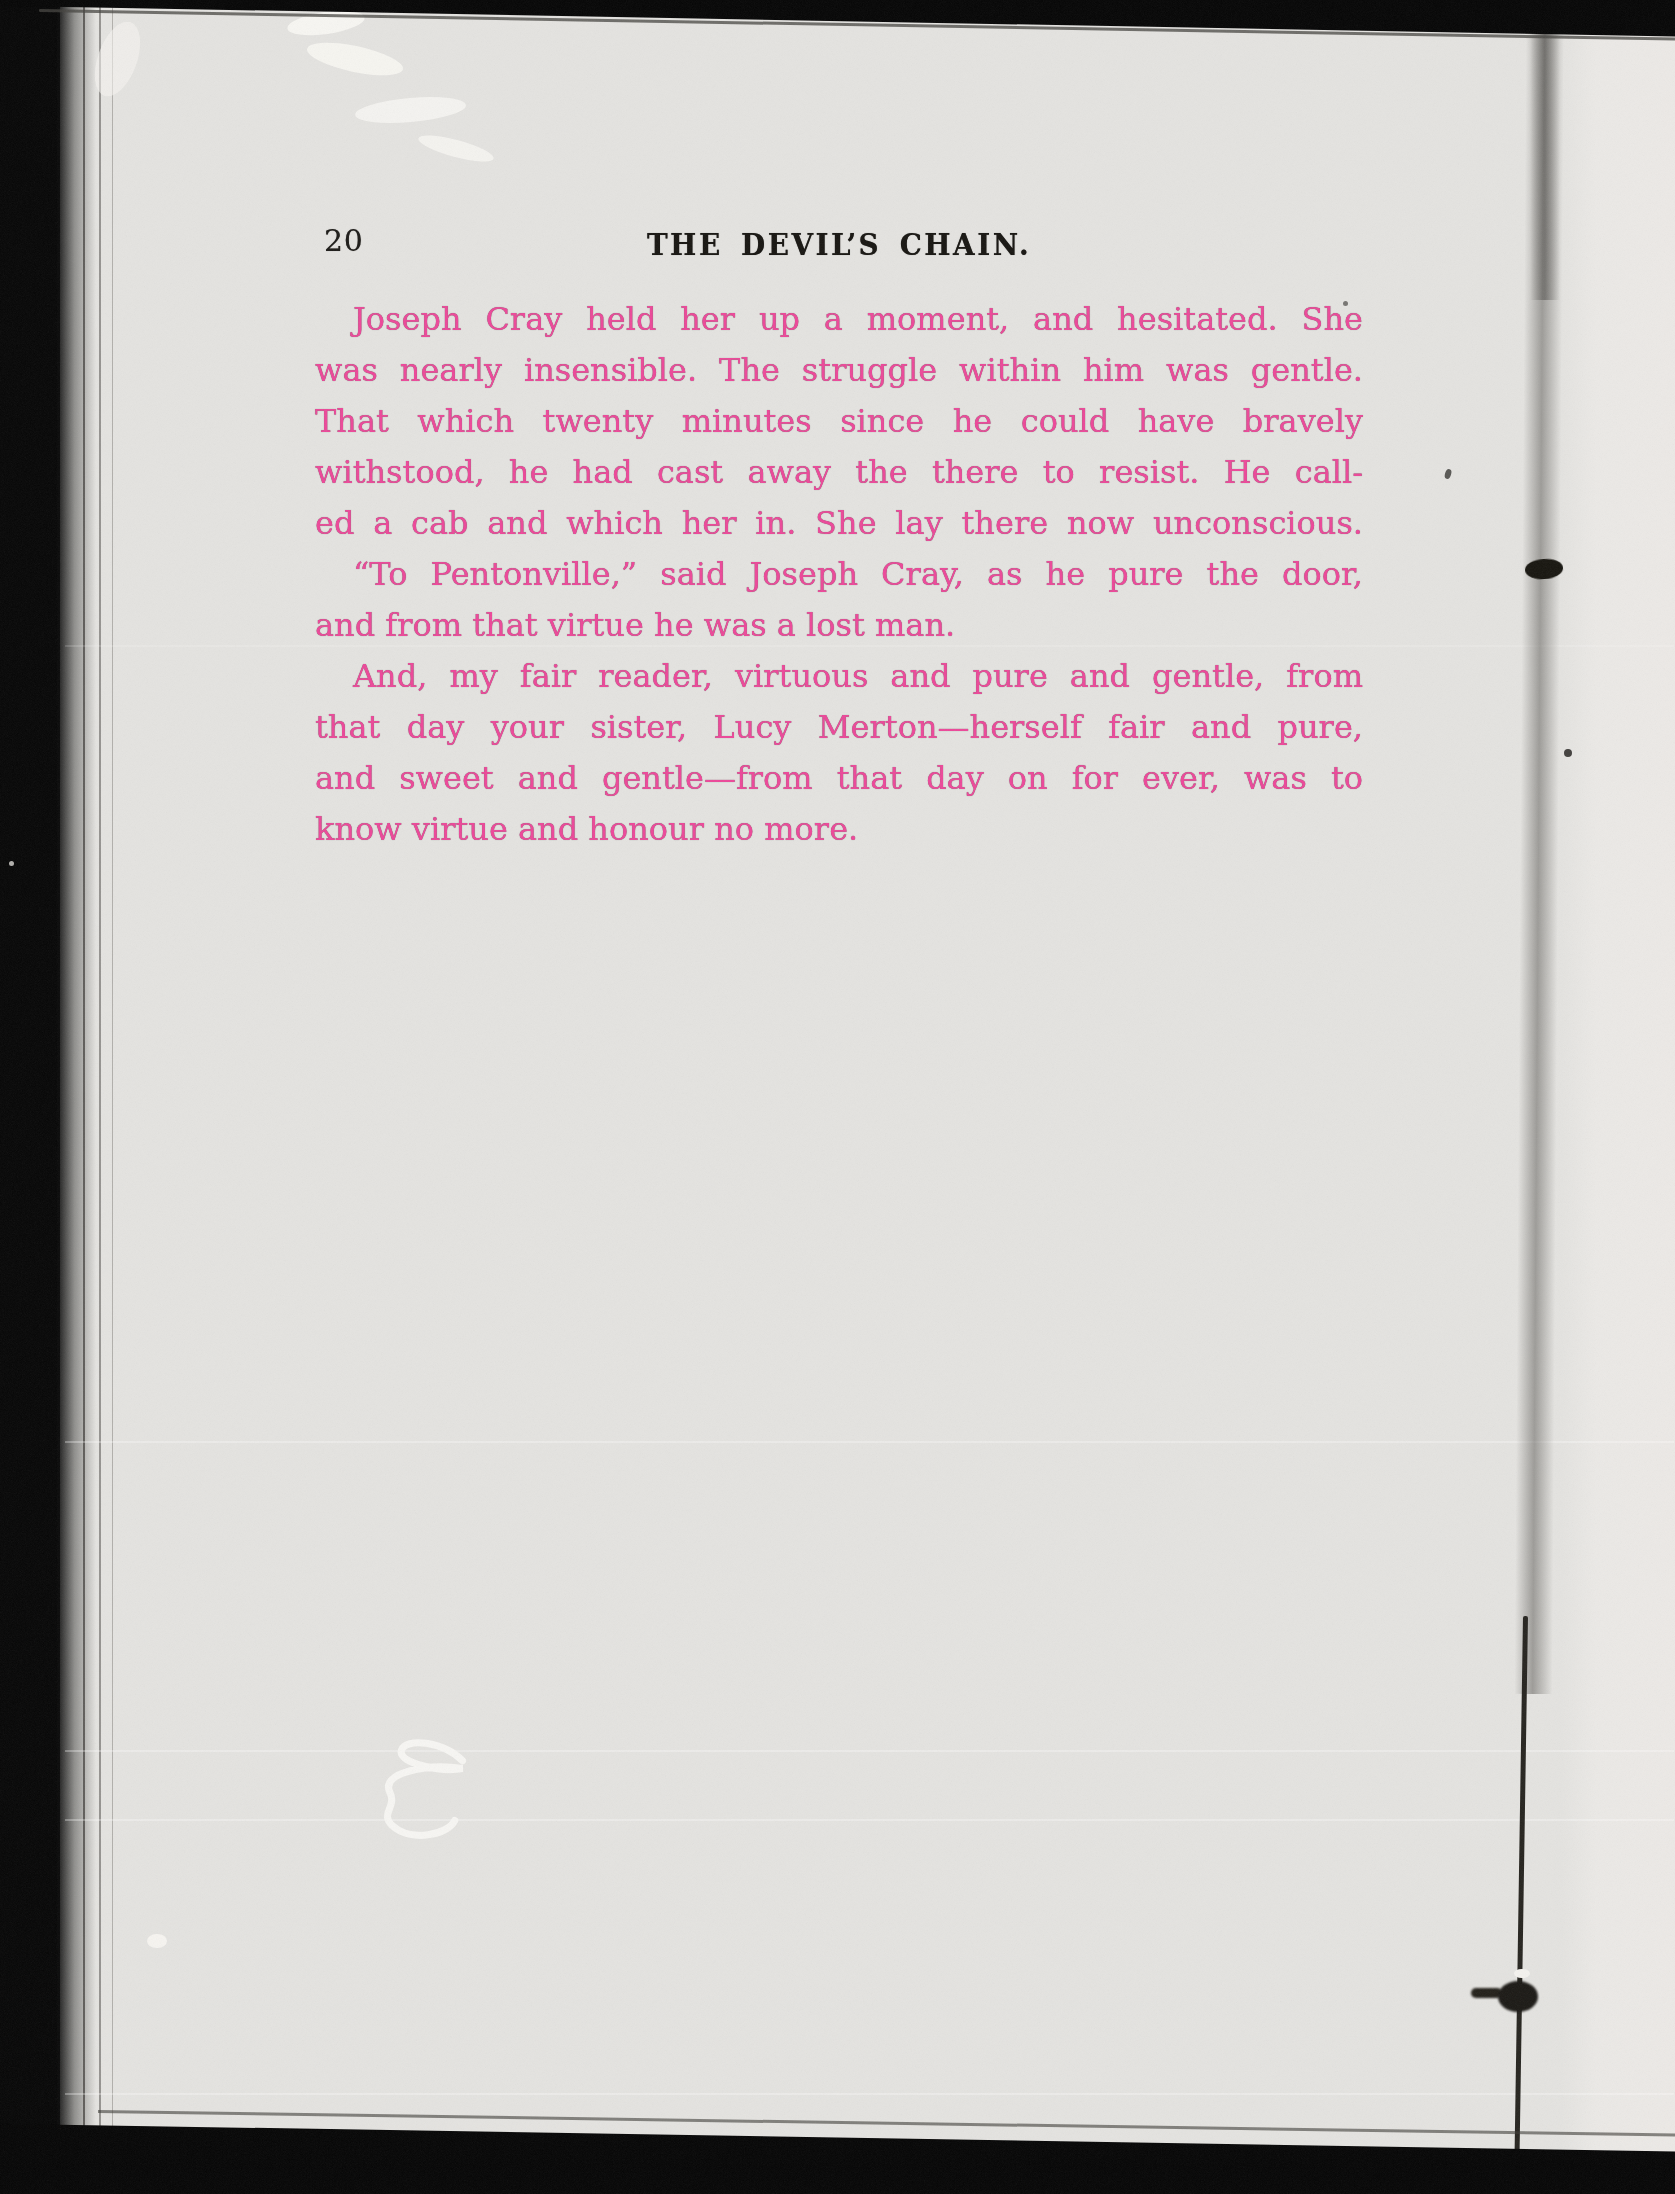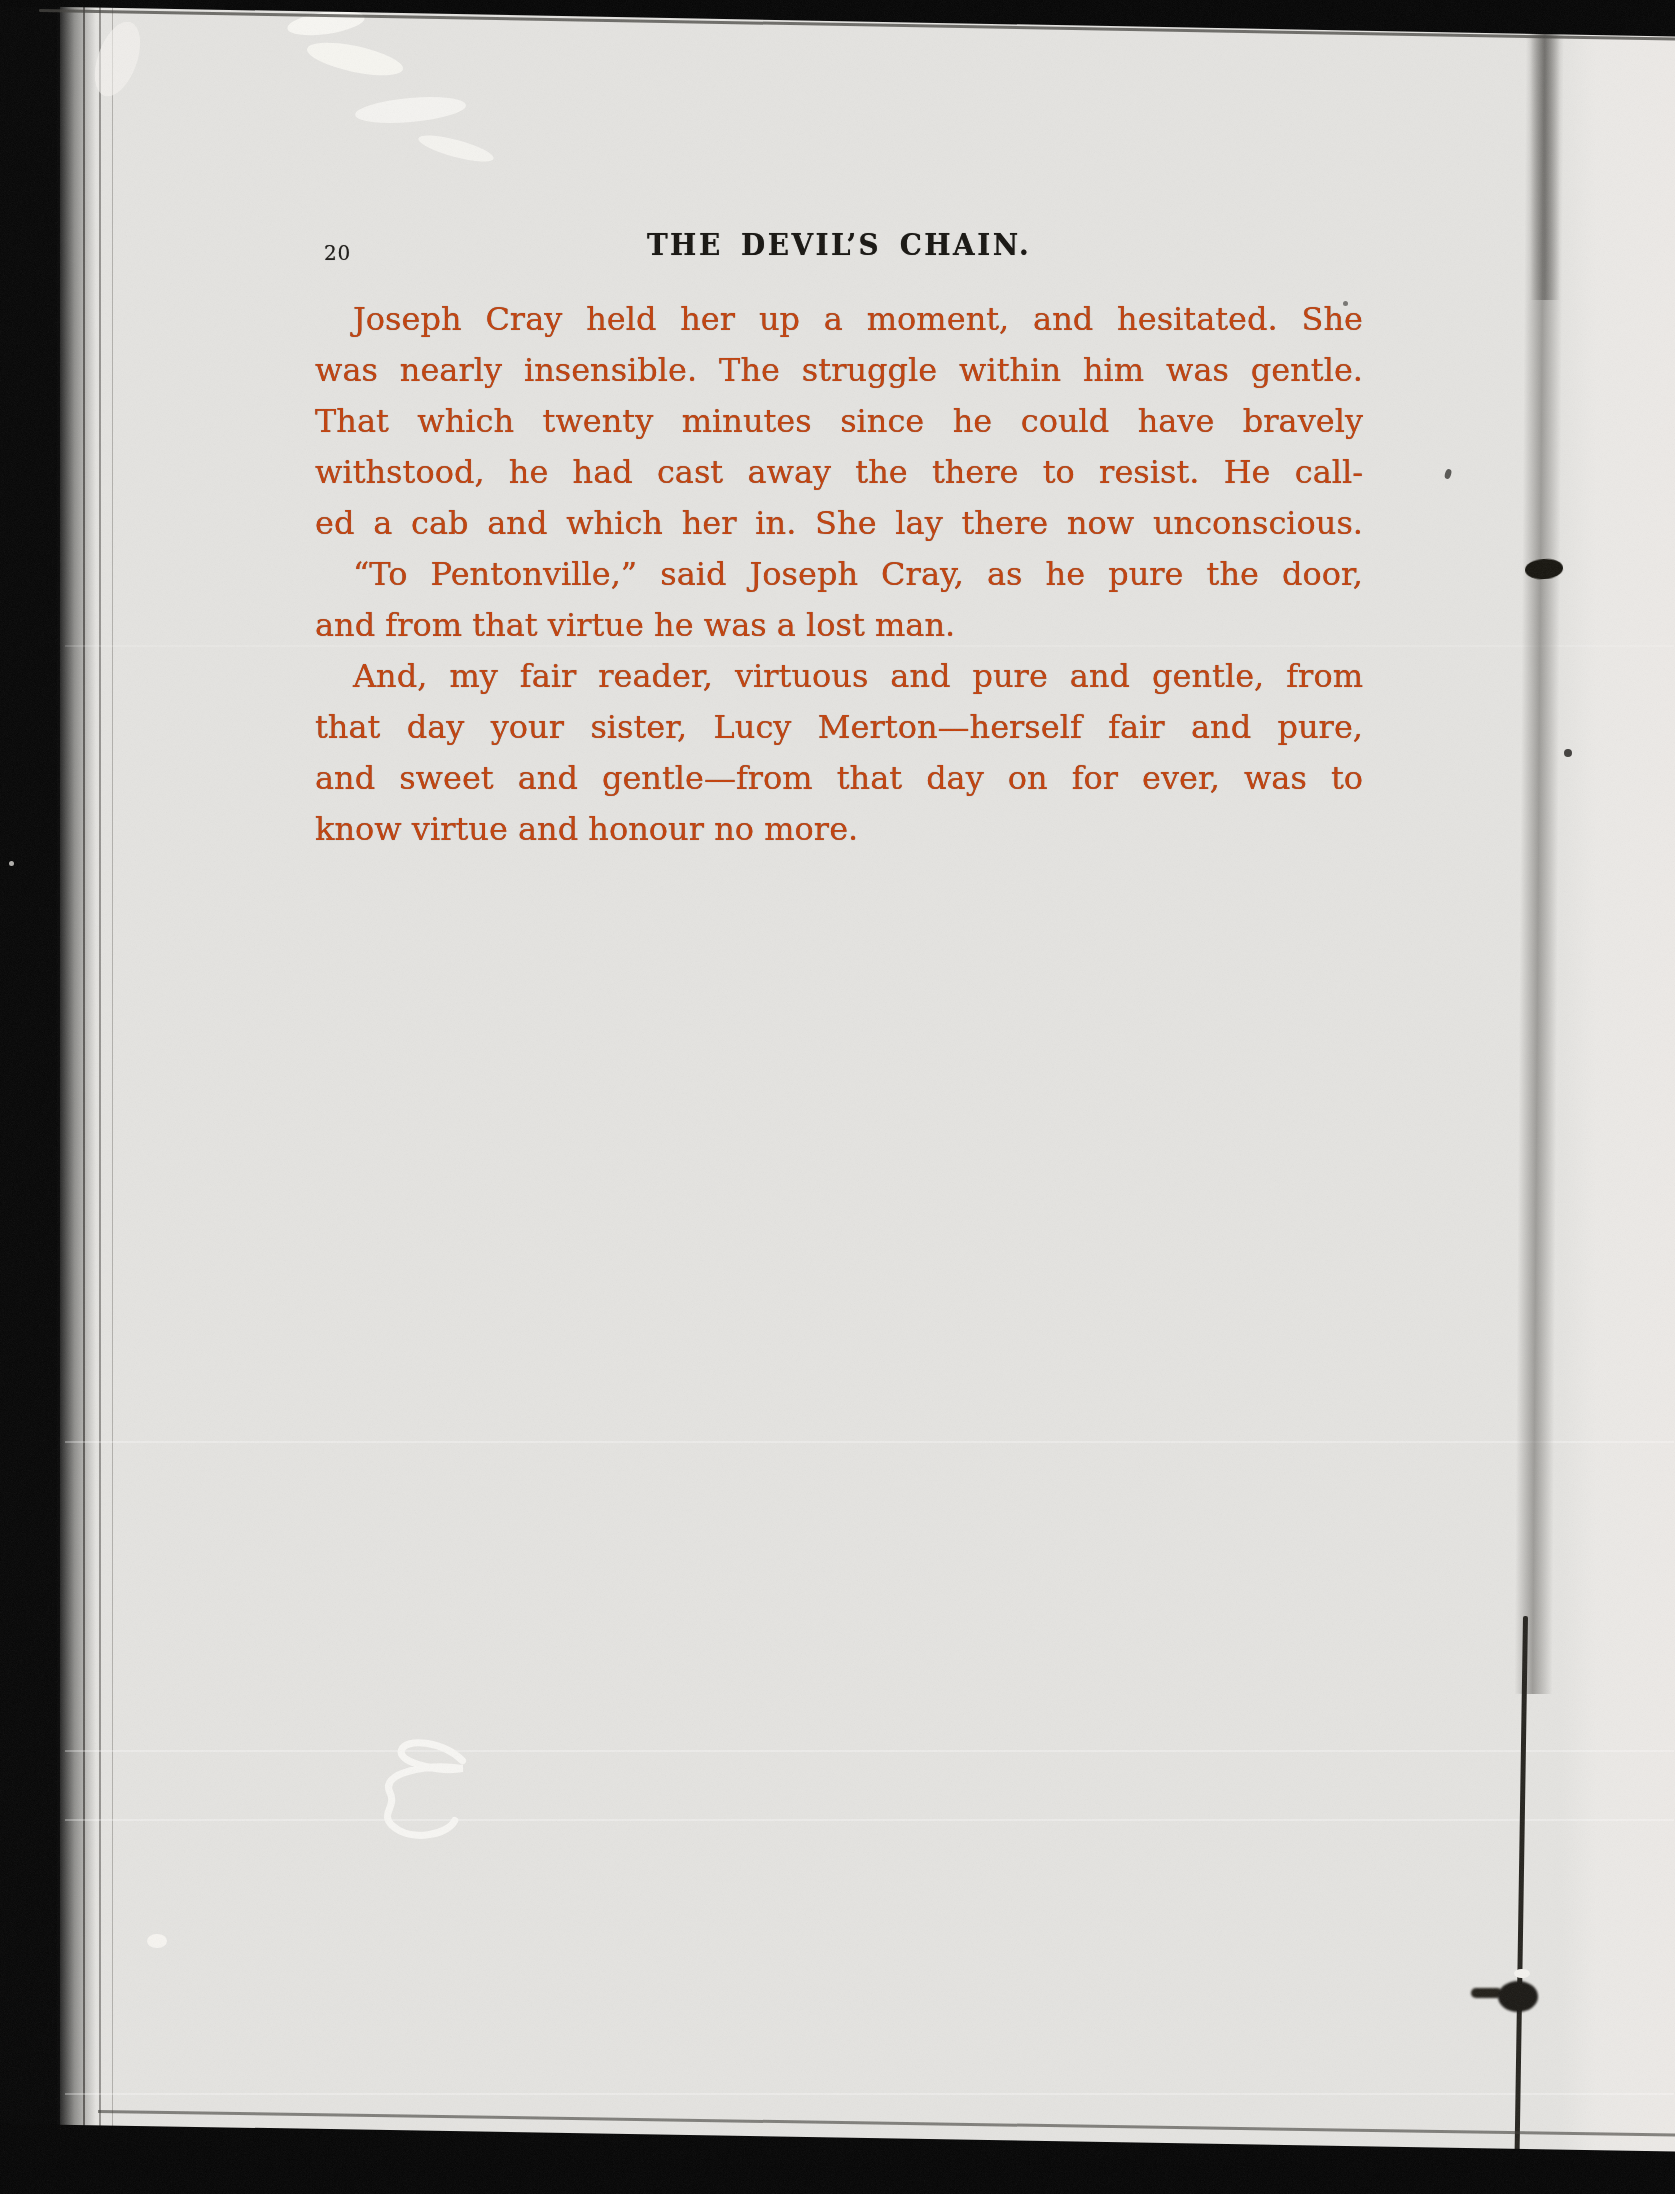--- a/index.html
+++ b/index.html
@@ -91,34 +91,33 @@
   .streak.y1 { top:645px;  opacity:.5; }
   .streak.y2 { top:1441px; }
   .streak.y3 { top:1750px; }
   .streak.y4 { top:1819px; }
   .streak.y5 { top:2093px; }
   
   .squiggle { position:absolute; left:365px; top:1736px; }
   
   .header-number {
     position:absolute; left:324px; top:223px; width:78px;
-    font-size:20px; color:#1d1b18; letter-spacing:0.7px;
+    font-size:30px; color:#1d1b18; letter-spacing:0.7px;
     text-shadow:0 0 0.7px rgba(20,18,15,0.6);
-    margin-top:18px;
   }
   .header-title {
     position:absolute; left:315px; top:228px; width:1048px;
     text-align:center; font-size:29px; font-weight:bold; color:#171511;
     letter-spacing:2.6px; word-spacing:6.5px;
     text-shadow:0 0 0.7px rgba(20,18,15,0.7);
     transform:scaleX(0.96);
   }
   .body-text {
     position:absolute; left:315px; top:294px; width:1048px;
-    font-size:32px; color:#c2410c; line-height:51px;
+    font-size:32px; color:#ec4899; line-height:51px;
     text-shadow:0 0 0.7px rgba(22,20,16,0.65);
   }
   .line { text-align:justify; text-align-last:justify; white-space:nowrap; height:51px; }
   .line.indent { padding-left:38px; }
   .line.left { text-align-last:left; white-space:normal; }
   .grain { position:absolute; left:0; top:0; pointer-events:none; opacity:0.07; }
 </style>
 </head>
 <body>
 

